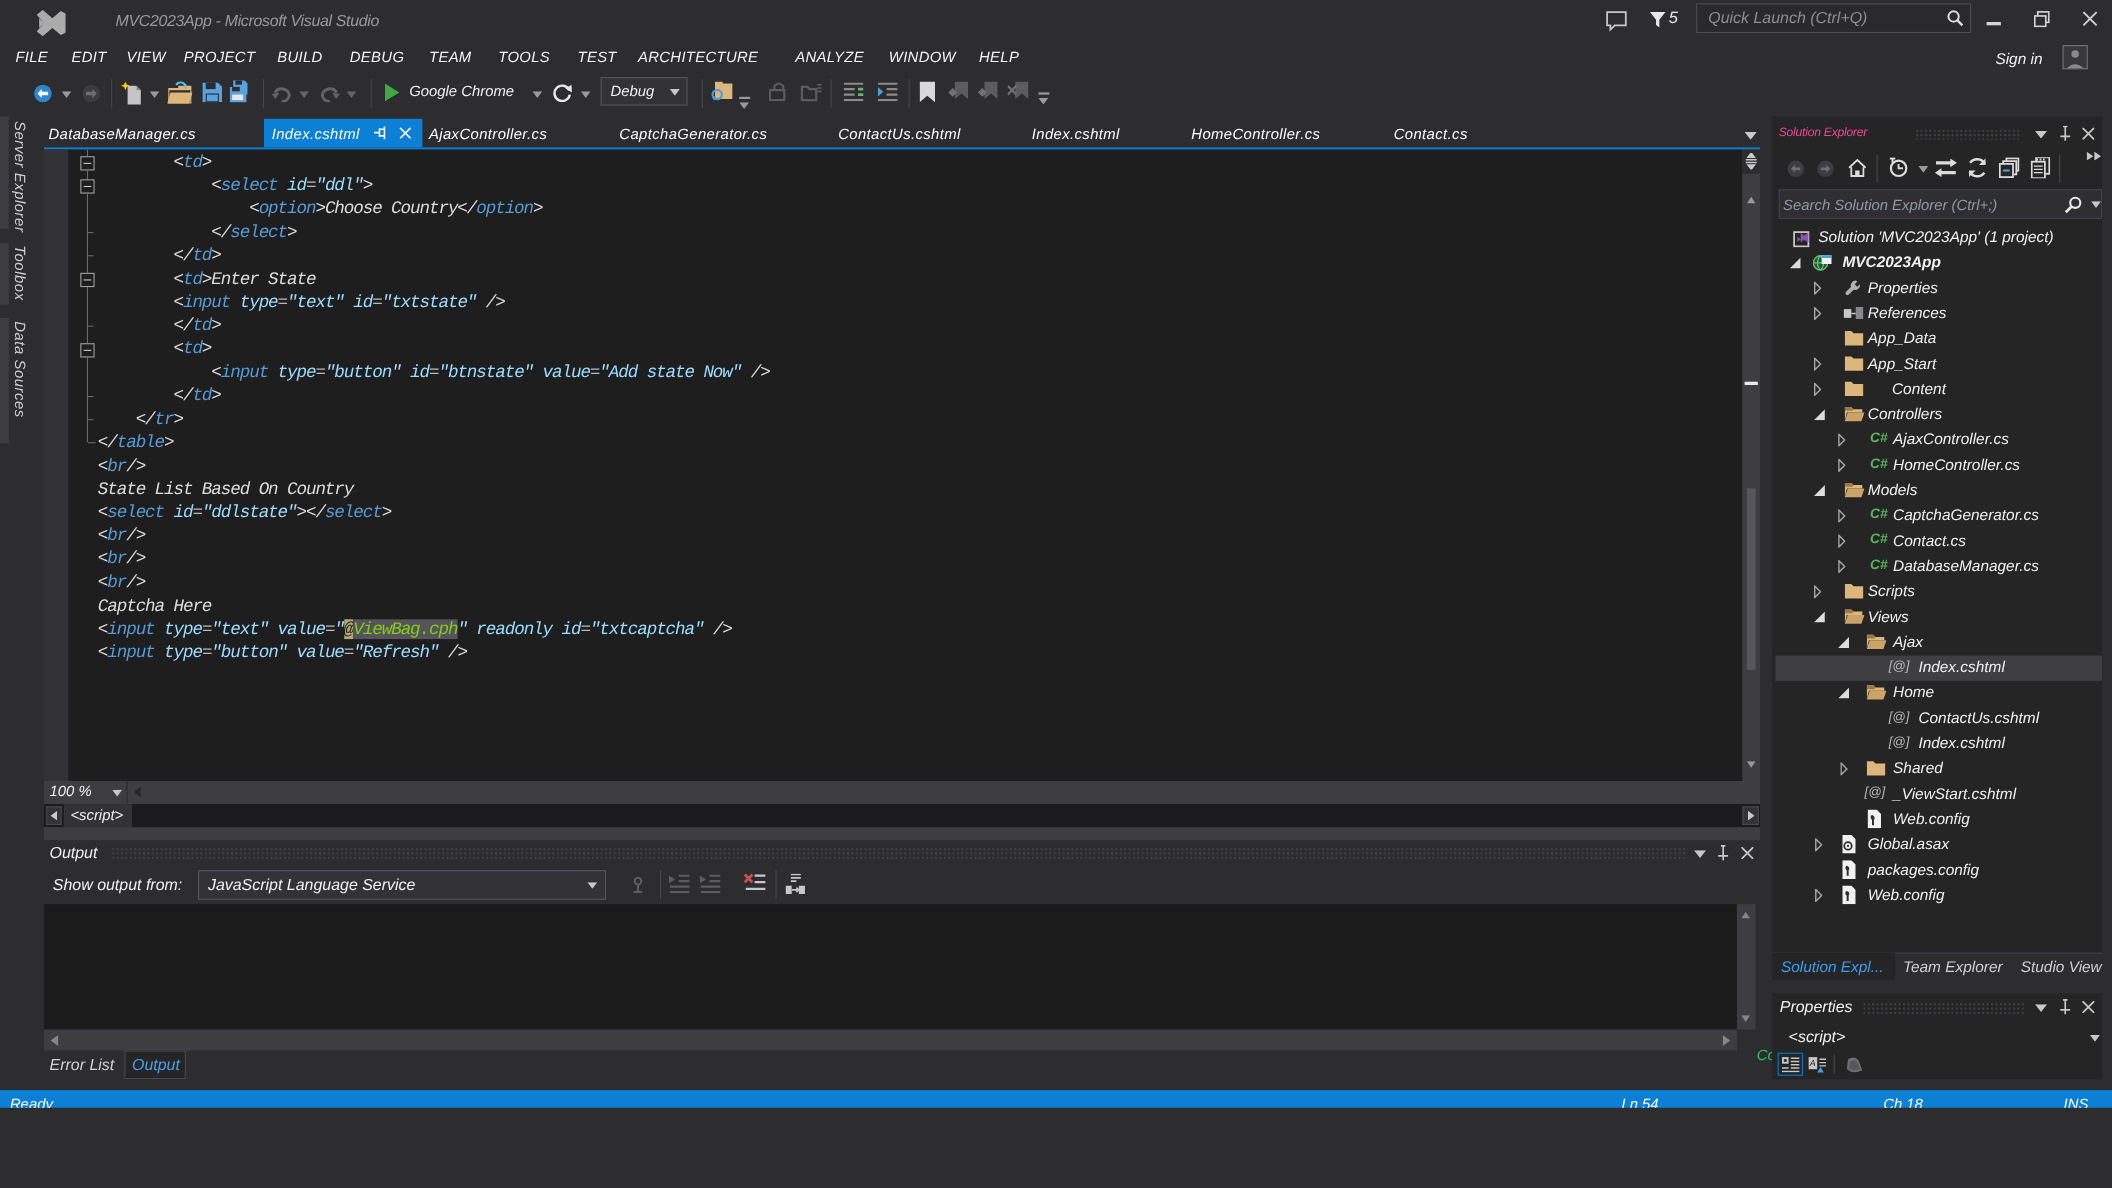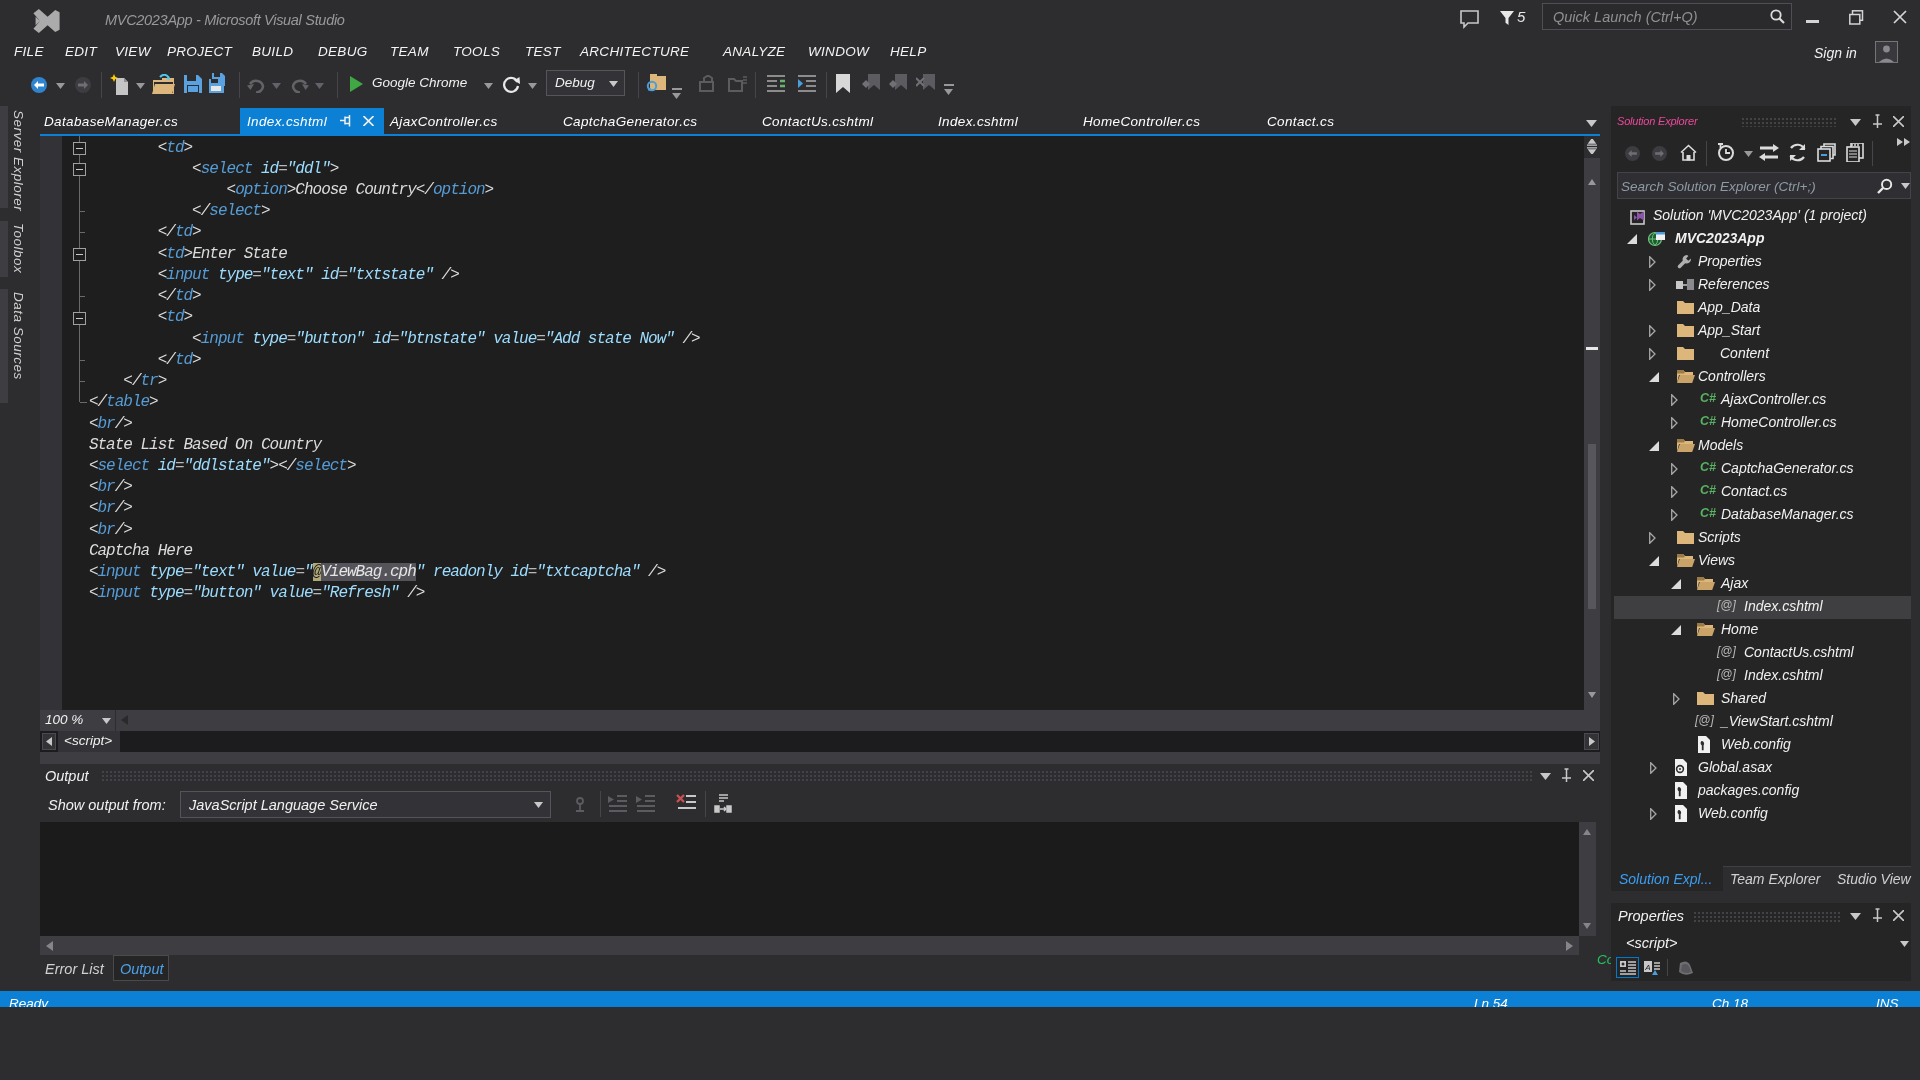--- a/index.html
+++ b/index.html
@@ -3,21 +3,21 @@
 <meta charset="utf-8">
 <style>
 * { margin:0; padding:0; box-sizing:border-box; }
 html,body { width:1920px; height:1080px; overflow:hidden; background:#2d2d30; font-family:"Liberation Sans", sans-serif; }
 .abs { position:absolute; }
 #root { position:relative; width:1920px; height:1007px; background:#2d2d30; overflow:hidden;font-style:italic; }
 .ttext { color:#999999; font-size:16px; }
 .menu { color:#f4f4f4; font-size:13.5px; letter-spacing:0.3px; }
 pre.code { font-family:"Liberation Mono", monospace; font-size:16px; letter-spacing:-1px; line-height:21.24px; color:#dcdcdc; } .t { color:#569cd6; } .a { color:#9cdcfe;margin-top:30px; } .w { color:#dcdcdc; } .e { color:#b8b8b8; }
 .razat { background:#b0a975; color:#1e1e1e; }
-.razbg { background:#54545a; color:#e5e5e5; }
+.razbg { background:#54545a; color:#84cc16; }
 .vtext { writing-mode:vertical-lr; color:#d0d0d0; font-size:13px; letter-spacing:0.5px; }
 .dots { background-image:radial-gradient(circle at 1px 1px, #434347 0.9px, transparent 1.1px); background-size:4px 4px; }
 .sep { width:1px; background:#46464a; }
 .tabtxt { color:#ffffff; font-size:13.5px; letter-spacing:0.35px; }
 .tree { color:#f1f1f1; font-size:14px; }
 svg { display:block; }
 </style>
 </head>
 <body>
 <div id="root">

